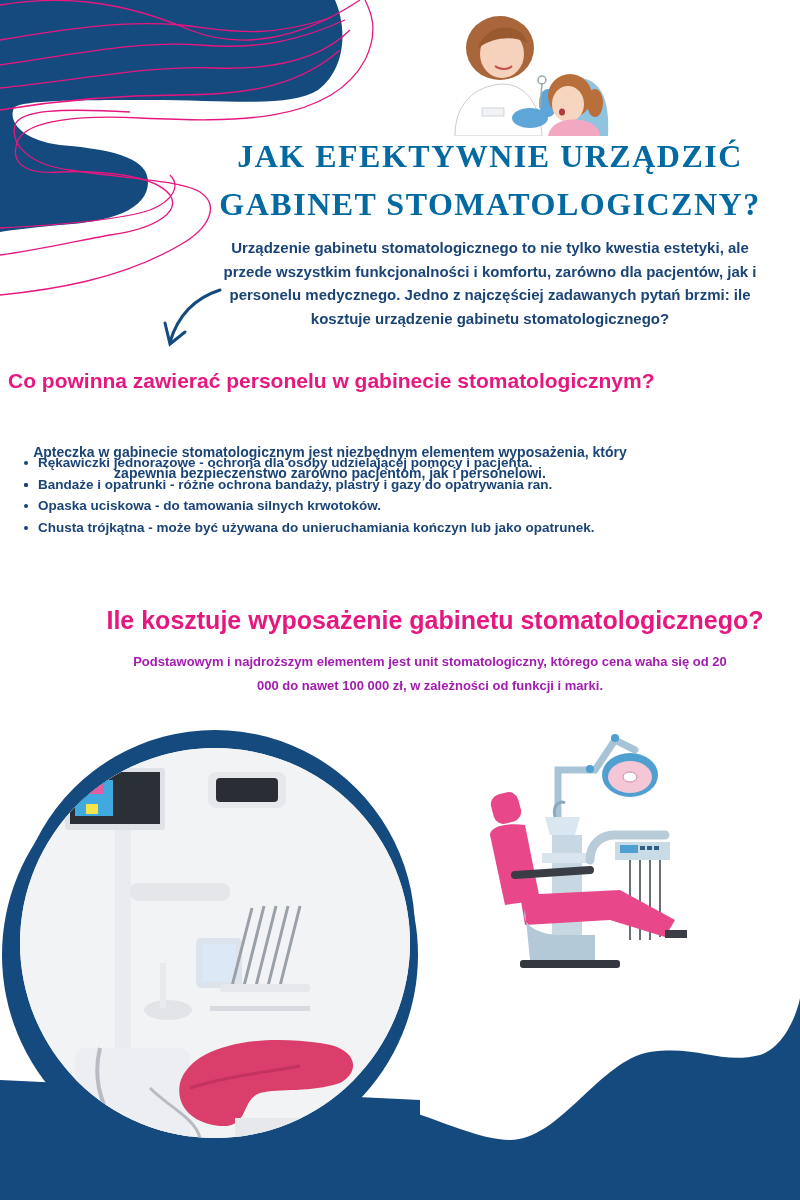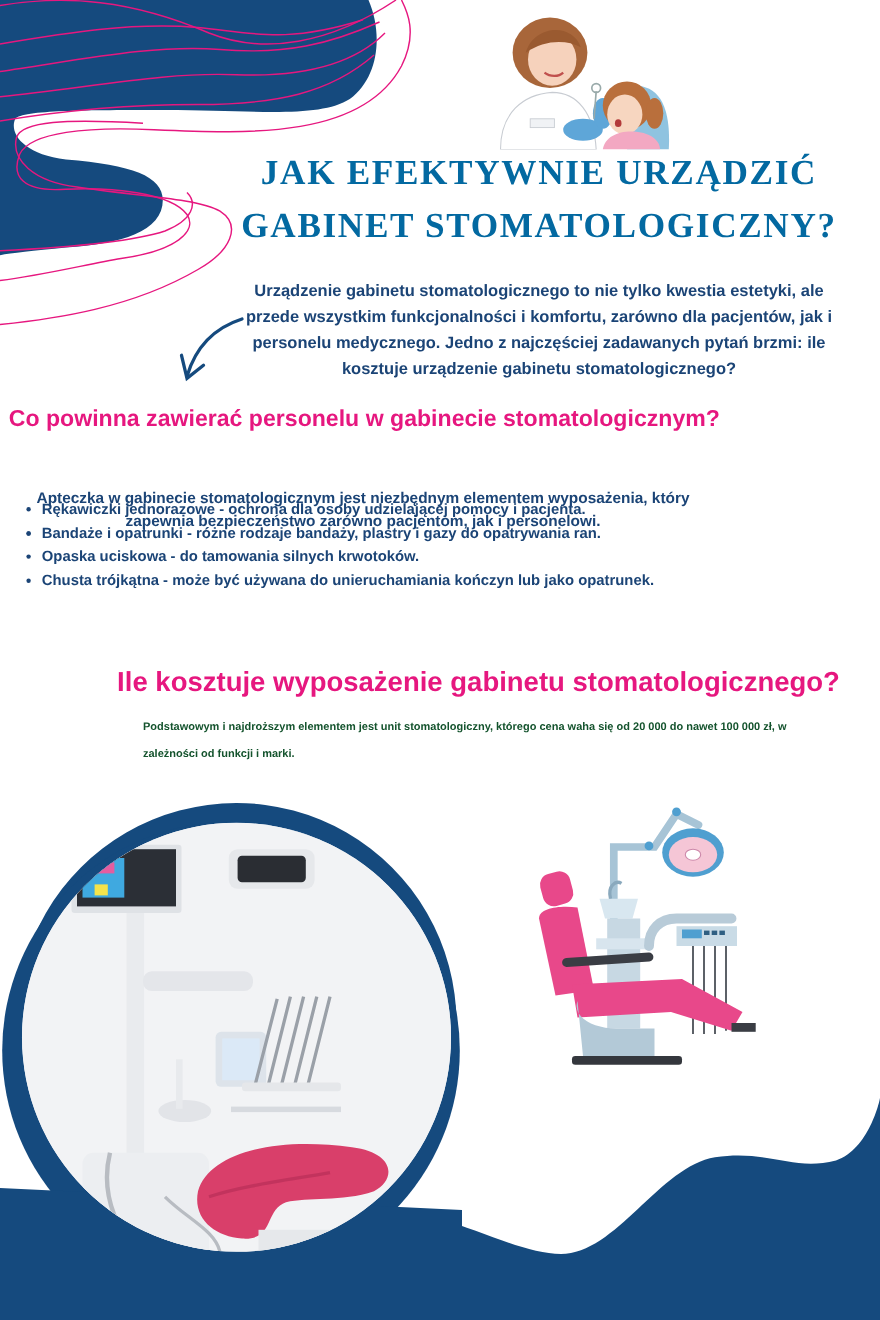--- a/index.html
+++ b/index.html
@@ -11,21 +11,21 @@
   .title {
     position: absolute; left: 190px; top: 132px; width: 600px;
     text-align: center; z-index: 3;
     font-family: Liberation Serif, serif; font-weight: bold;
     font-size: 32px; line-height: 48px; letter-spacing: 1.5px;
     color: #0369a1; text-transform: uppercase;
   }
   .intro {
     position: absolute; left: 210px; top: 236px; width: 560px;
     text-align: center; z-index: 3;
-    font-size: 15px; line-height: 23.5px; font-weight: bold; color: #1b4476; margin-top: 17px;
+    font-size: 15px; line-height: 23.5px; font-weight: bold; color: #1b4476;
   }
   .h2 {
     position: absolute; z-index: 3; color: #e6177f; font-weight: bold;
   }
   .h2.first { left: 8px; top: 369px; font-size: 21px; }
   .lead {
     position: absolute; left: 10px; top: 399px; width: 640px;
     text-align: center; z-index: 3; font-size: 14px; line-height: 21px;
     font-weight: bold; color: #1b4476; margin-top: 43px;
   }
@@ -34,22 +34,22 @@
     list-style: none; font-size: 13.5px; line-height: 21.5px; font-weight: bold; color: #1b4476;
   }
   .kit-list li { position: relative; padding-left: 16px; }
   .kit-list li .bullet {
     position: absolute; left: 2px; top: 9px; width: 4px; height: 4px; border-radius: 50%;
     background: #1b4476;
   }
   .h2.second { left: 0; width: 800px; text-align: center; top: 606px; font-size: 25px; padding-left: 70px; }
   .cost-text {
     position: absolute; left: 130px; top: 650px; width: 600px;
-    z-index: 3; font-size: 10px; line-height: 23.5px;
-    font-weight: bold; color: #14532d;
+    text-align: center; z-index: 3; font-size: 13px; line-height: 23.5px;
+    font-weight: bold; color: #a21caf;
   }
 
   .illus { position: absolute; z-index: 2; }
   .photo-circle {
     position: absolute; left: 20px; top: 748px; width: 390px; height: 390px;
     border-radius: 50%; background: #f3f4f6; overflow: hidden; z-index: 2;
   }
 </style>
 </head>
 <body>
@@ -188,19 +188,19 @@
 </div>
 
 <p class="intro">Urządzenie gabinetu stomatologicznego to nie tylko kwestia estetyki, ale przede wszystkim funkcjonalności i komfortu, zarówno dla pacjentów, jak i personelu medycznego. Jedno z najczęściej zadawanych pytań brzmi: ile kosztuje urządzenie gabinetu stomatologicznego?</p>
 
 <h2 class="h2 first">Co powinna zawierać personelu w gabinecie stomatologicznym?</h2>
 <p class="lead">Apteczka w gabinecie stomatologicznym jest niezbędnym elementem wyposażenia, który zapewnia bezpieczeństwo zarówno pacjentom, jak i personelowi.</p>
 
 <ul class="kit-list">
   <li><span class="bullet"></span><span>Rękawiczki jednorazowe - ochrona dla osoby udzielającej pomocy i pacjenta.</span></li>
   <li><span class="bullet"></span></li>
-  <li><span class="bullet"></span><span>Bandaże i opatrunki - różne rodzaje bandaży, plastry i gazy do opatrywania ran.</span></li>
+  <li><span class="bullet"></span><span>Bandaże i opatrunki - różne ochrona bandaży, plastry i gazy do opatrywania ran.</span></li>
   <li><span class="bullet"></span><span>Opaska uciskowa - do tamowania silnych krwotoków.</span></li>
   <li><span class="bullet"></span><span>Chusta trójkątna - może być używana do unieruchamiania kończyn lub jako opatrunek.</span></li>
 </ul>
 
 <h2 class="h2 second">Ile kosztuje wyposażenie gabinetu stomatologicznego?</h2>
 <p class="cost-text">Podstawowym i najdroższym elementem jest unit stomatologiczny, którego cena waha się od 20 000 do nawet 100 000 zł, w zależności od funkcji i marki.</p>
 
 </body></html>

